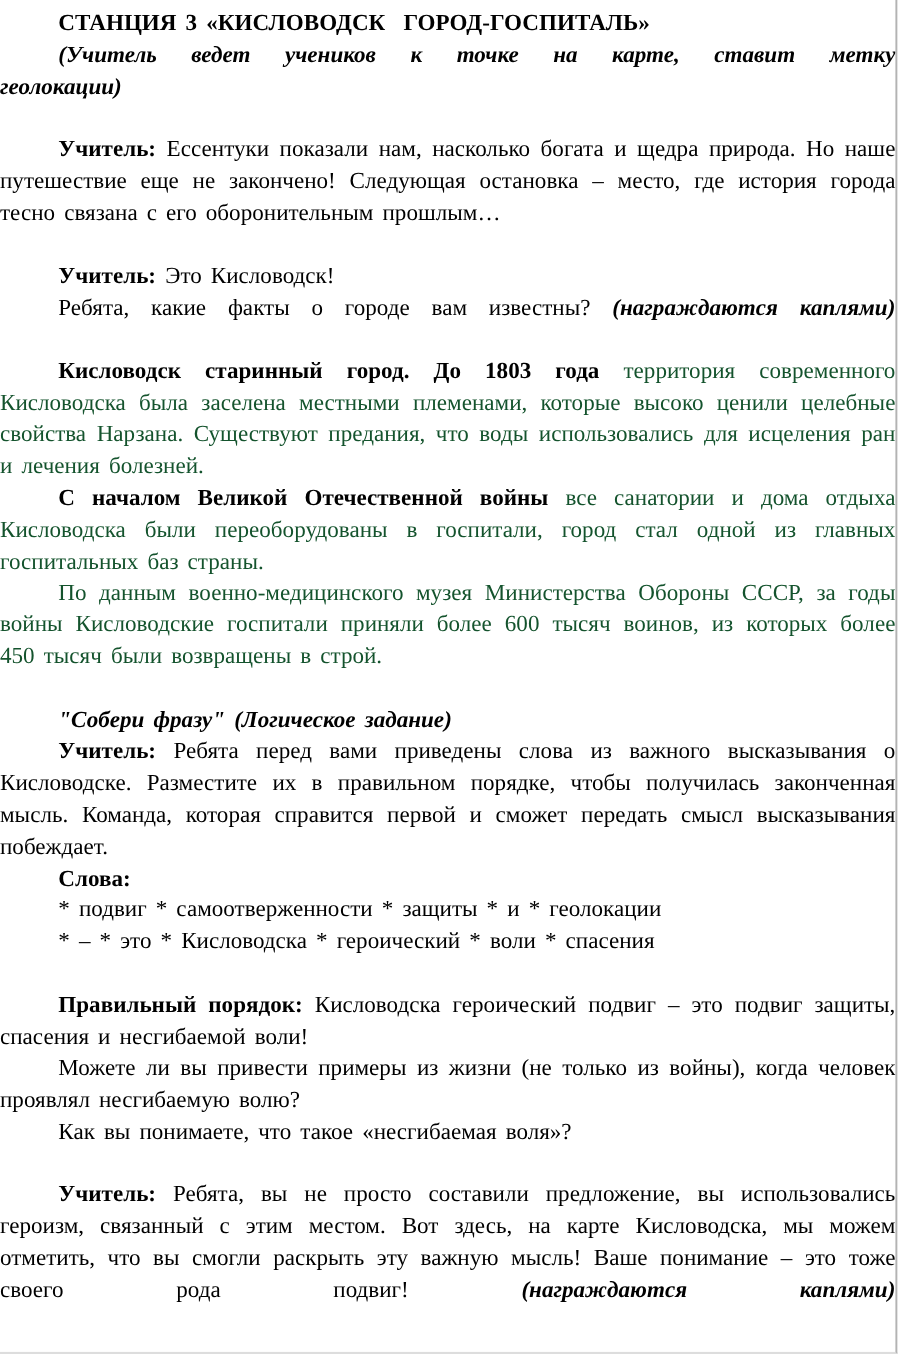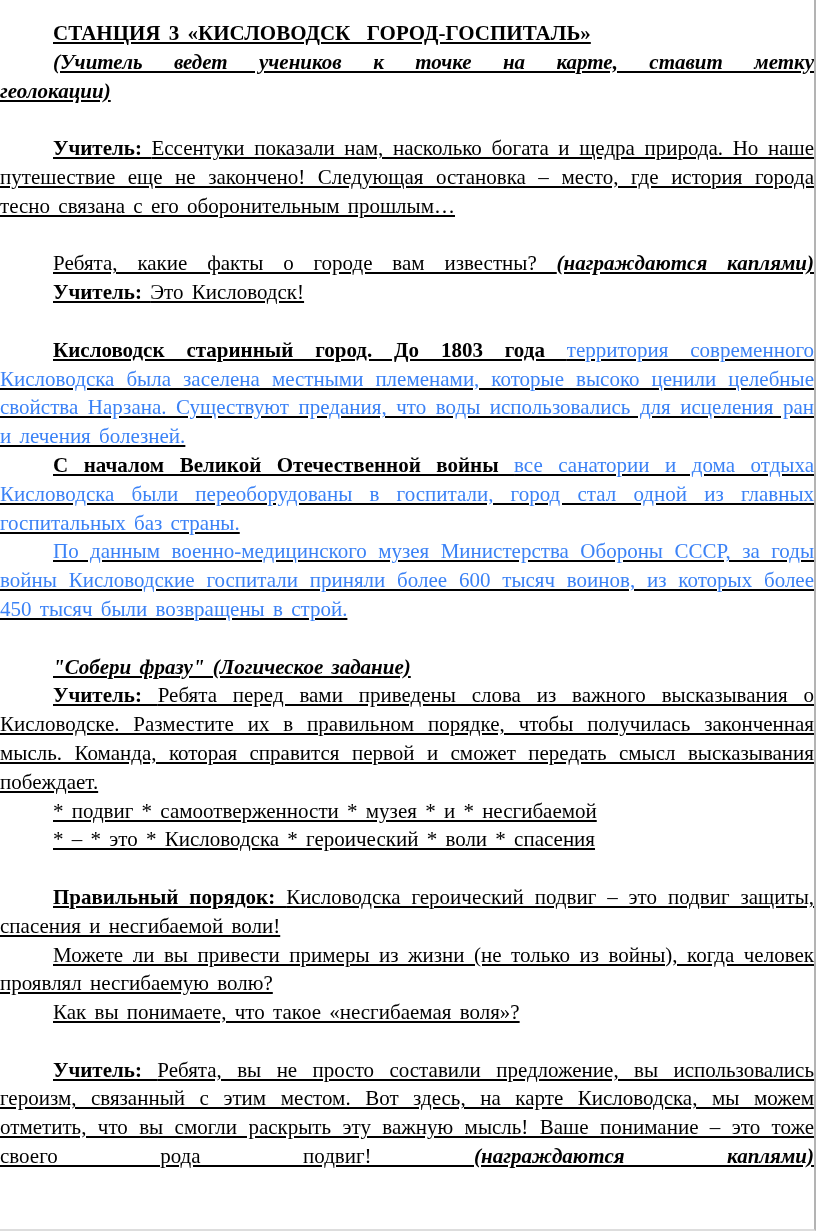--- a/index.html
+++ b/index.html
@@ -6,78 +6,78 @@
   body {
     width: 816px; height: 1231px;
     font-family: "Liberation Serif", "DejaVu Serif", serif;
     font-size: 21px;
     line-height: 28.8px;
     color: #000000;
   }
   .page {
     box-sizing: border-box;
     width: 816px; height: 1231px;
-    padding-top: 19px;
+    padding-top: 6px;
     border-right: 2px solid #b3b3b3;
     border-bottom: 2px solid #dddddd;
     overflow: hidden;
     background: #ffffff;
-    text-decoration: underline;
   }
   p.para {
     margin: 0;
     text-indent: 53px;
     text-align: justify;
     word-spacing: 3px;
   }
   p.left { text-align: left; }
   p.stage { white-space: pre-line; text-align-last: justify; }
   p.flush { text-align-last: justify; }
   .b  { font-weight: 700; margin-top: 12px; }
   .bi { font-weight: 700; font-style: italic; }
-  .muted { color: #3b82f6; }
+  .muted { color: #14532d; }
   .p-stats { margin-top: 6px; margin-bottom: 4px; }
   .blank { height: 28.8px; }
 </style>
 </head>
 <body>
 
 <div class="page">
 
   <p class="para left b">СТАНЦИЯ 3 «КИСЛОВОДСК&nbsp; ГОРОД-ГОСПИТАЛЬ»</p>
 
   <p class="para bi stage">(Учитель ведет учеников к точке на карте, ставит метку
 геолокации)</p>
 
   <div class="blank"></div>
 
   <p class="para"><span class="b">Учитель: </span><span>Ессентуки показали нам, насколько богата и щедра природа. Но наше путешествие еще не закончено! Следующая остановка – место, где история города тесно связана с его оборонительным прошлым…</span></p>
 
   <div class="blank"></div>
 
+  <p class="para"><span class="b">Учитель: </span><span>Это Кисловодск!</span></p>
+
   <p class="para flush"><span>Ребята, какие факты о городе вам известны? </span><span class="bi">(награждаются каплями)</span></p>
-
-  <p class="para"><span class="b">Учитель: </span><span>Это Кисловодск!</span></p>
 
   <div class="blank"></div>
 
   <p class="para"><span class="b">Кисловодск старинный город. До 1803 года </span><span class="muted">территория современного Кисловодска была заселена местными племенами, которые высоко ценили целебные свойства Нарзана. Существуют предания, что воды использовались для исцеления ран и лечения болезней.</span></p>
 
   <p class="para"><span class="b">С началом Великой Отечественной войны </span><span class="muted">все санатории и дома отдыха Кисловодска были переоборудованы в госпитали, город стал одной из главных госпитальных баз страны.</span></p>
 
   <p class="para muted p-stats">По данным военно-медицинского музея Министерства Обороны СССР, за годы войны Кисловодские госпитали приняли более 600 тысяч воинов, из которых более 450 тысяч были возвращены в строй.</p>
 
   <div class="blank"></div>
 
   <p class="para bi">"Собери фразу" (Логическое задание)</p>
 
   <p class="para"><span class="b">Учитель: </span><span>Ребята перед вами приведены слова из важного высказывания о Кисловодске. Разместите их в правильном порядке, чтобы получилась законченная мысль. Команда, которая справится первой и сможет передать смысл высказывания побеждает.</span></p>
 
+  <p class="para b">Слова:</p>
 
-  <p class="para left">* подвиг * самоотверженности * музея * и * несгибаемой</p>
+  <p class="para left">* подвиг * самоотверженности * защиты * и * геолокации</p>
 
   <p class="para left">* – * это * Кисловодска * героический * воли * спасения</p>
 
   <div class="blank"></div>
 
   <p class="para"><span class="b">Правильный порядок: </span><span>Кисловодска героический подвиг – это подвиг защиты, спасения и несгибаемой воли!</span></p>
 
   <p class="para">Можете ли вы привести примеры из жизни (не только из войны), когда человек проявлял несгибаемую волю?</p>
 
   <p class="para">Как вы понимаете, что такое «несгибаемая воля»?</p>

